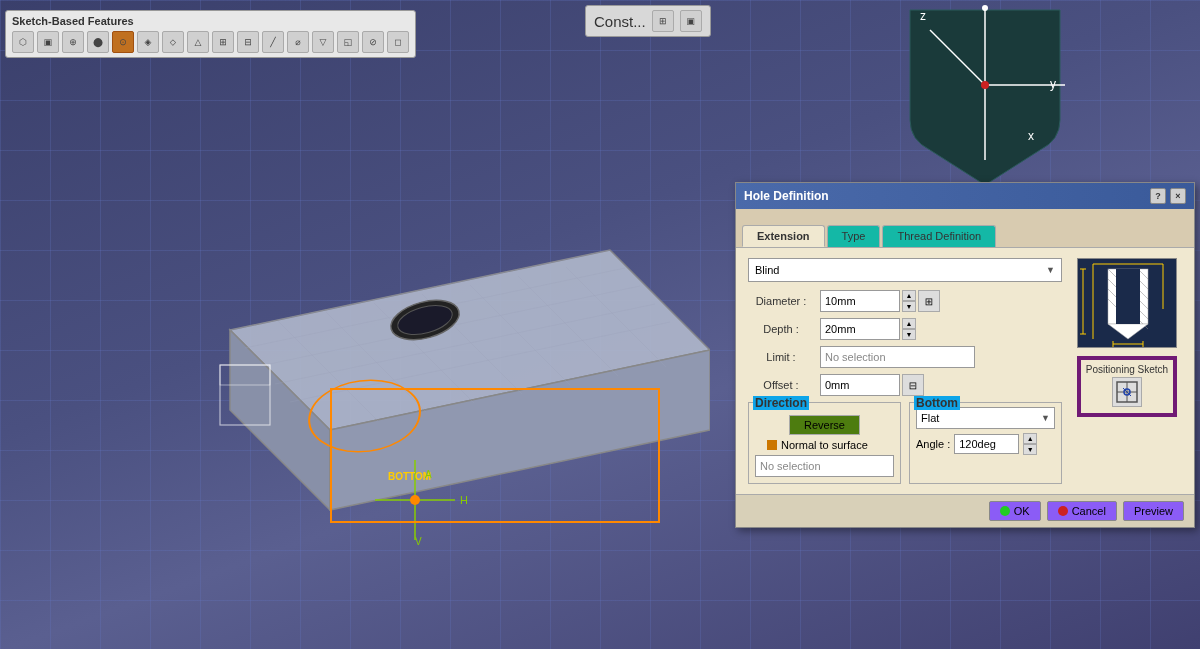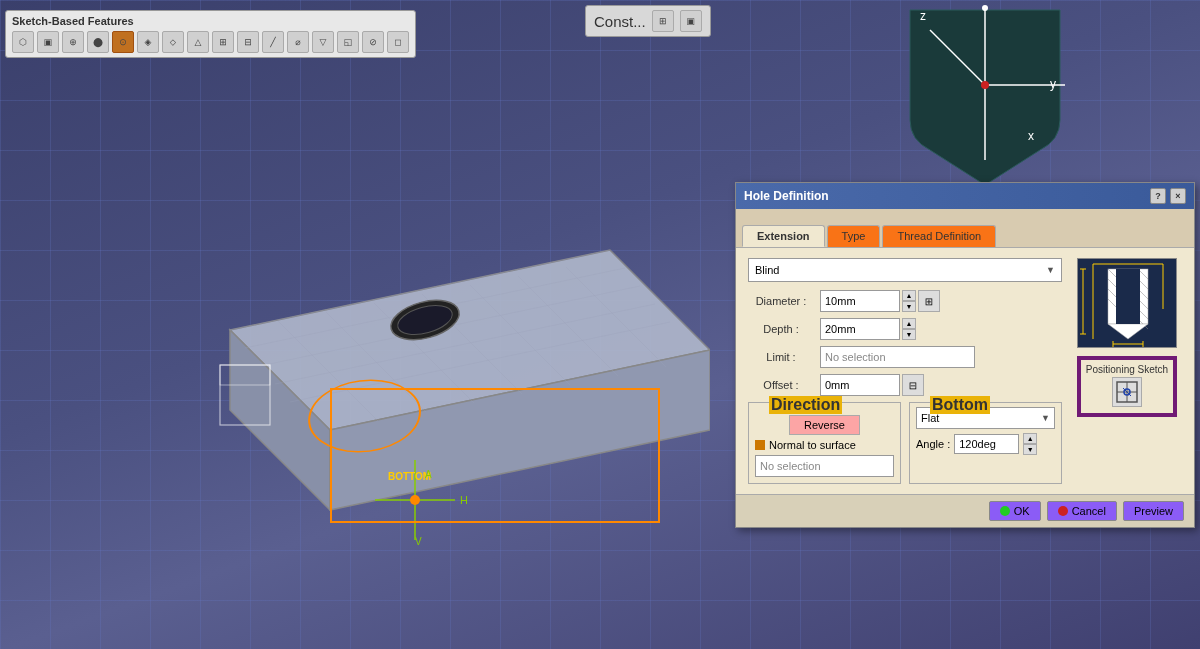--- a/index.html
+++ b/index.html
@@ -123,21 +123,21 @@
     
     .dialog-tabs {
       display: flex;
       background: #d8cbb0;
       border-bottom: 1px solid #aaa;
       padding: 16px 6px 0;
       gap: 2px;
     }
     .dialog-tab {
       padding: 4px 14px;
-      background: #f97316;
+      background: #14b8a6;
       border: 1px solid #aaa;
       border-bottom: none;
       font-size: 11px;
       cursor: pointer;
       color: #333;
       border-radius: 3px 3px 0 0;
     }
     .dialog-tab.active {
       background: #f0e8d0;
       border-bottom: 1px solid #f0e8d0;
@@ -270,43 +270,44 @@
     .section-box {
       flex: 1;
       border: 1px solid #aaa;
       padding: 4px 6px 6px;
       position: relative;
     }
     .section-box.right {
       flex: 1;
     }
     .section-title {
-      font-size: 16px;
+      font-size: 12px;
       font-weight: bold;
       color: #333;
       position: absolute;
-      top: -7px; left: 20px;
-      background: #eab308;
+      top: -7px; left: 4px;
+      background: #0ea5e9;
       padding: 0 2px;
     }
 
     .reverse-btn {
       display: block;
       margin: 8px auto 4px;
       padding: 3px 14px;
-      background: #fca5a5;
+      background: #4d7c0f;
       border: 1px solid #aaa;
       font-size: 11px;
       cursor: pointer;
     }
     .normal-surface-row {
       display: flex;
       align-items: center;
       gap: 4px;
       font-size: 11px;
+      margin-left: 12px;
     }
     .orange-square {
       width: 10px; height: 10px;
       background: #cc7700;
       display: inline-block;
     }
 
     
     .bottom-dropdown {
       width: 100%;

